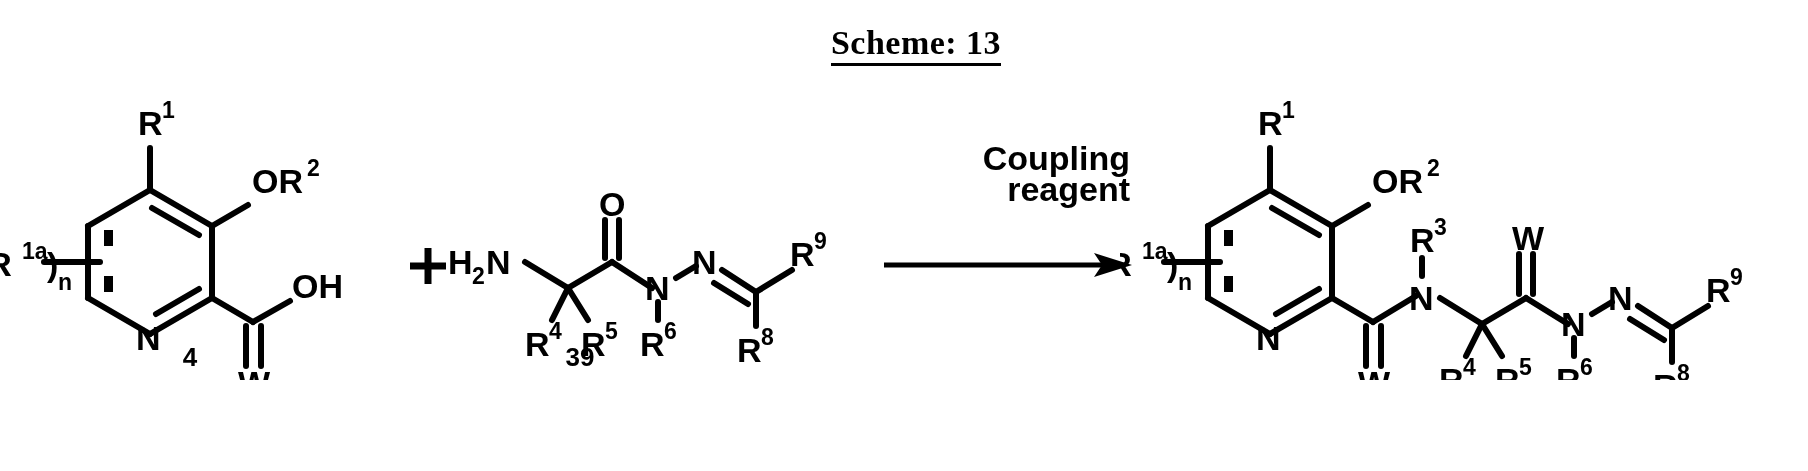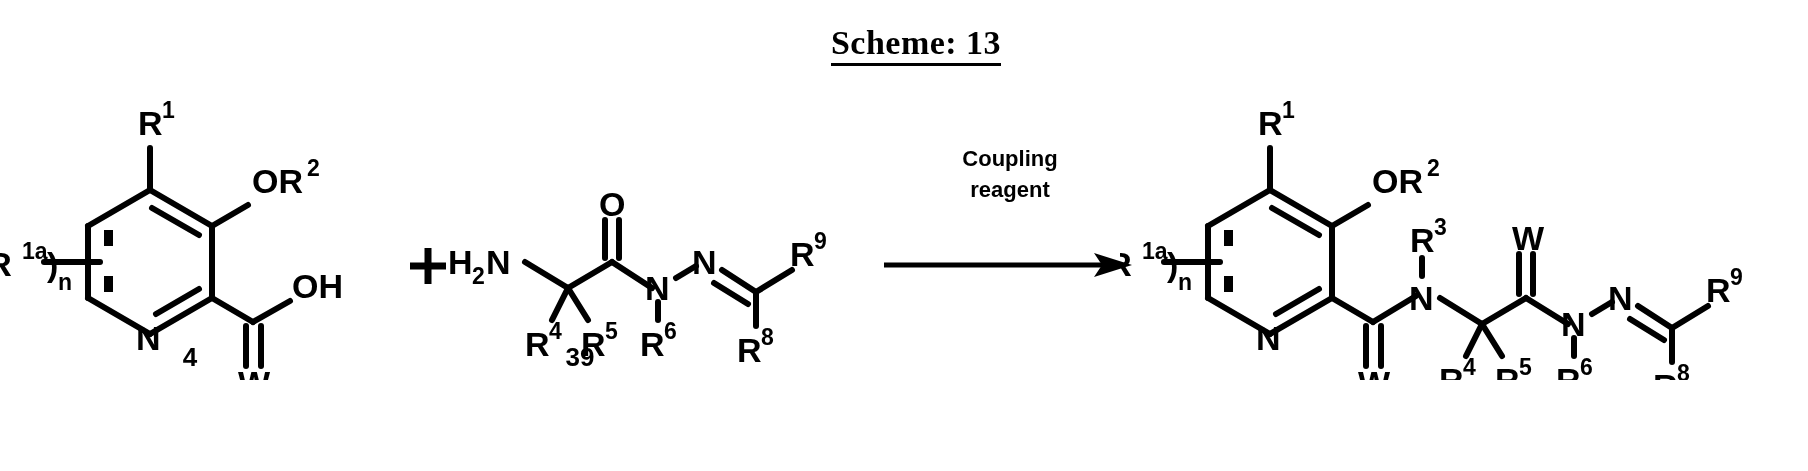--- a/index.html
+++ b/index.html
@@ -28,24 +28,24 @@
     font-weight: bold;
     font-size: 34px;
     letter-spacing: 0.5px;
   }
   #scheme-title span.t {
     border-bottom: 3px solid #000;
     padding-bottom: 2px;
   }
   .cond-text {
     position: absolute;
-    text-align: center;
+    text-align: right;
     font-family: "Liberation Sans", sans-serif;
     font-weight: bold;
-    font-size: 22px;
+    font-size: 34px;
     line-height: 31px;
     white-space: nowrap;
   }
   #conditions {
     left: 890px;
     top: 143px;
     width: 240px;
   }
   .cmpd-label {
     position: absolute;

